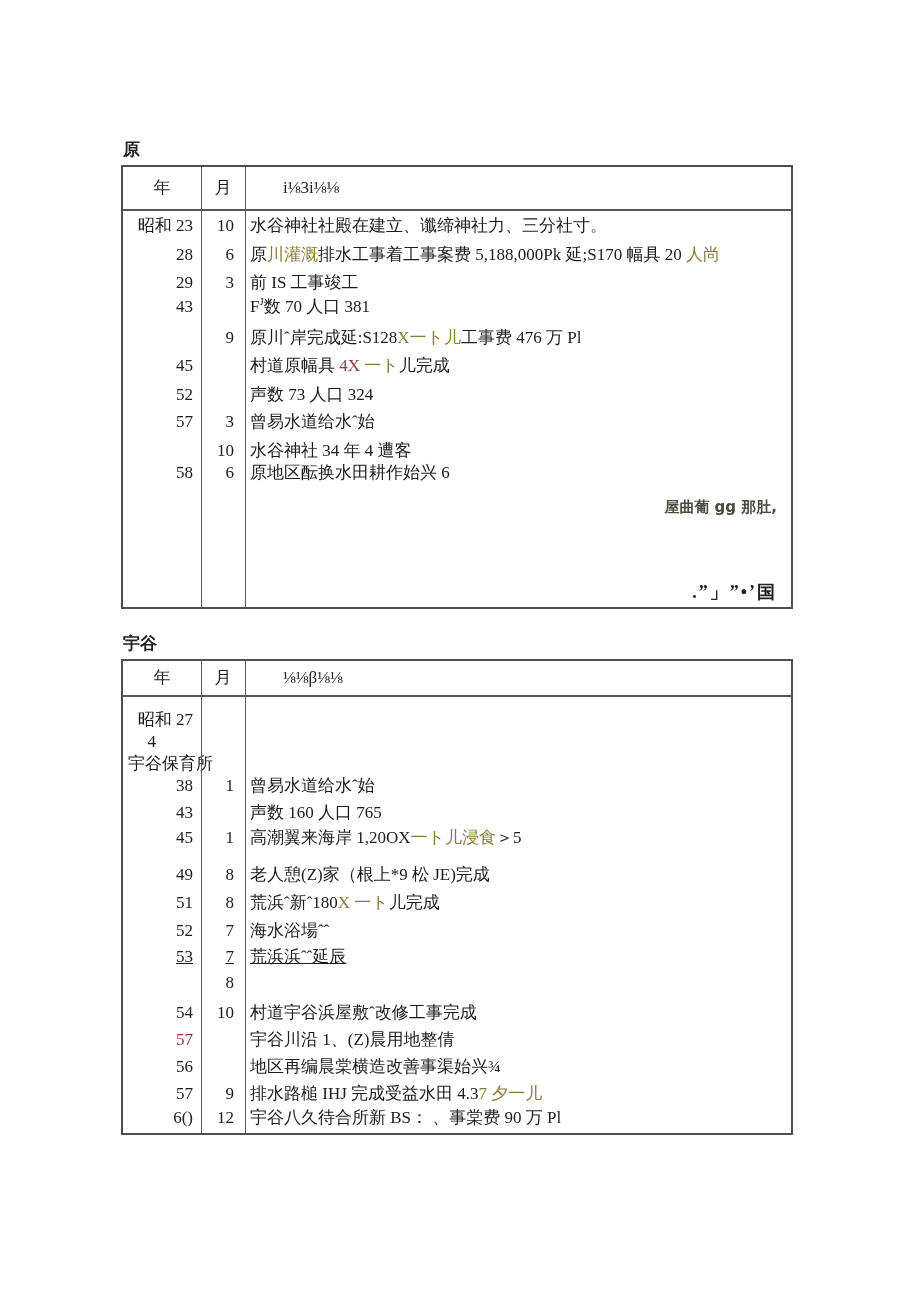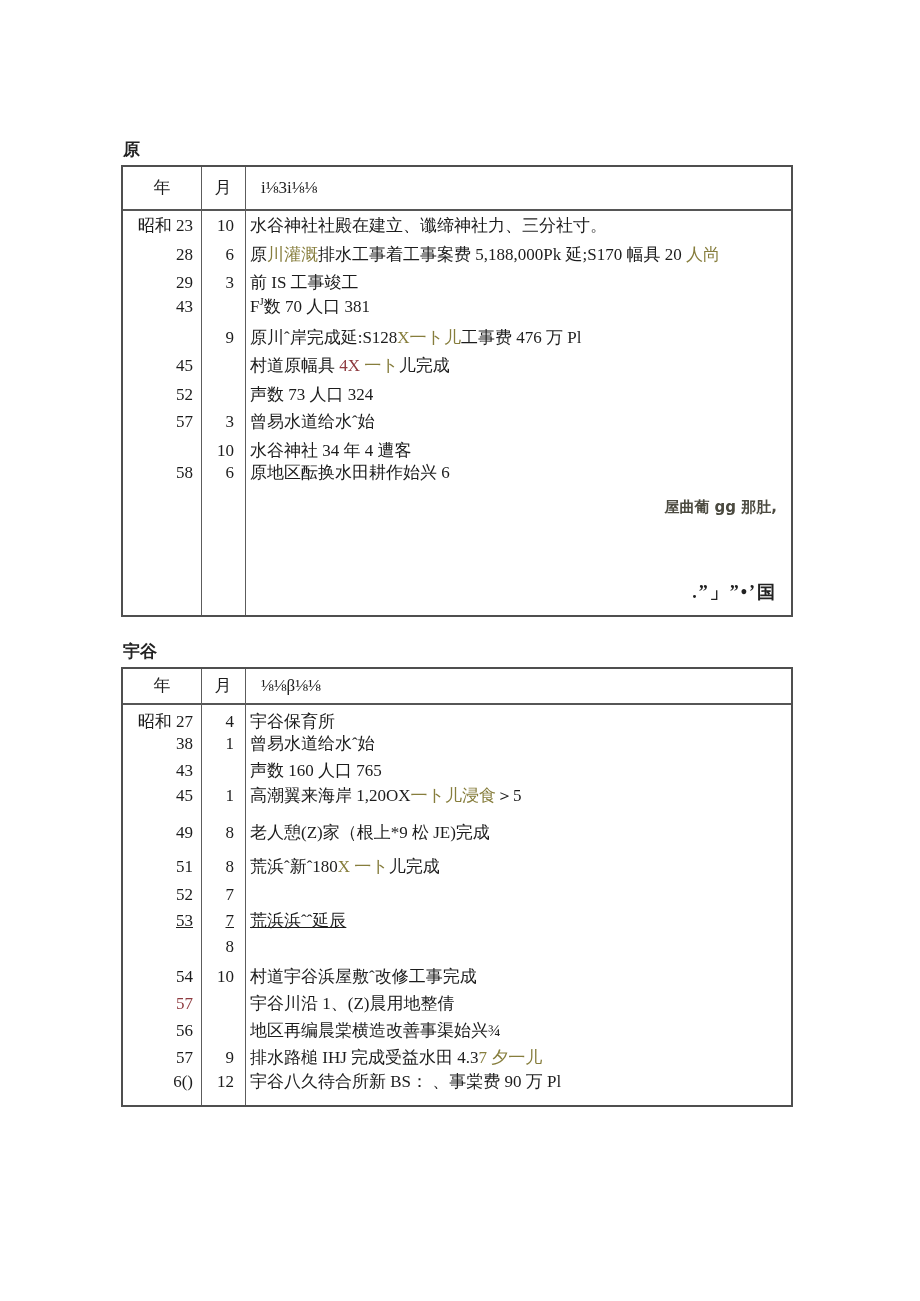--- a/index.html
+++ b/index.html
@@ -32,22 +32,22 @@
   .vline.v1{left:78px;}
   .vline.v2{left:122px;}
   .row{display:flex;line-height:22px;font-size:17px;}
   .cell{box-sizing:border-box;}
   .cell.year{width:78px;text-align:right;padding-right:8px;flex:none;}
   .cell.month{width:44px;text-align:right;padding-right:11px;flex:none;}
   .cell.desc{flex:1;padding-left:5px;padding-right:6px;min-width:0;}
   .header-row{height:42px;align-items:center;border-bottom:2px solid #565656;}
   .t2 .header-row{height:34px;}
   .header-row .cell.year,.header-row .cell.month{text-align:center;padding:0;}
-  .header-row .cell.desc{text-align:left;padding-left:16px;}
-  .tbody{padding-bottom:12px;}
+  .header-row .cell.desc{text-align:left;padding-left:38px;}
+  .tbody{padding-bottom:4px;}
   .seg-sup{font-size:11px;vertical-align:super;line-height:0;}
   .c-olive{color:var(--olive);}
   .c-maroon{color:var(--maroon);}
   .note{
     margin-left:122px;text-align:right;padding-right:14px;font-weight:bold;
   }
   .note-sans{
     font-family:"DejaVu Sans","Liberation Sans",sans-serif;
     font-size:15px;line-height:20px;color:var(--note);
   }
@@ -134,21 +134,21 @@
     <h2 class="section-title">宇谷</h2>
     <div class="chron-table t2">
       <div class="vline v1"></div>
       <div class="vline v2"></div>
       <div class="row header-row">
         <div class="cell year">年</div>
         <div class="cell month">月</div>
         <div class="cell desc">⅛⅛β⅛⅛</div>
       </div>
       <div class="tbody">
-          <div class="row" style="margin-top: 6px;">
+          <div class="row" style="margin-top: 12px; flex-direction: column;">
             <div class="cell year">昭和 27</div>
             <div class="cell month">4</div>
             <div class="cell desc"><span>宇谷保育所</span></div>
           </div>
           <div class="row">
             <div class="cell year">38</div>
             <div class="cell month">1</div>
             <div class="cell desc"><span>曾易水道给水ˆ始</span></div>
           </div>
           <div class="row" style="margin-top: 5px;">
@@ -159,28 +159,29 @@
           <div class="row" style="margin-top: 3px;">
             <div class="cell year">45</div>
             <div class="cell month">1</div>
             <div class="cell desc"><span>高潮翼来海岸 1,20OX</span><span class="c-olive">一ト儿浸食</span><span>＞5</span></div>
           </div>
           <div class="row" style="margin-top: 15px;">
             <div class="cell year">49</div>
             <div class="cell month">8</div>
             <div class="cell desc"><span>老人憩(Z)家（根上*9 松 JE)完成</span></div>
           </div>
-          <div class="row" style="margin-top: 12px; justify-content: flex-end;">
+          <div class="row" style="margin-top: 6px; justify-content: flex-end;">
             <div class="cell year">51</div>
             <div class="cell month">8</div>
             <div class="cell desc"><span>荒浜ˆ新ˆ180</span><span class="c-olive">X 一ト</span><span>儿完成</span></div>
           </div>
           <div class="row" style="margin-top: 6px;">
             <div class="cell year">52</div>
             <div class="cell month">7</div>
+            <div class="cell desc"><span>海水浴場ˆˆ</span></div>
           </div>
           <div class="row" style="margin-top: 4px; text-decoration: underline;">
             <div class="cell year">53</div>
             <div class="cell month">7</div>
             <div class="cell desc"><span>荒浜浜ˆˆ延辰</span></div>
           </div>
           <div class="row" style="margin-top: 4px;">
             <div class="cell year"></div>
             <div class="cell month">8</div>
           </div>

